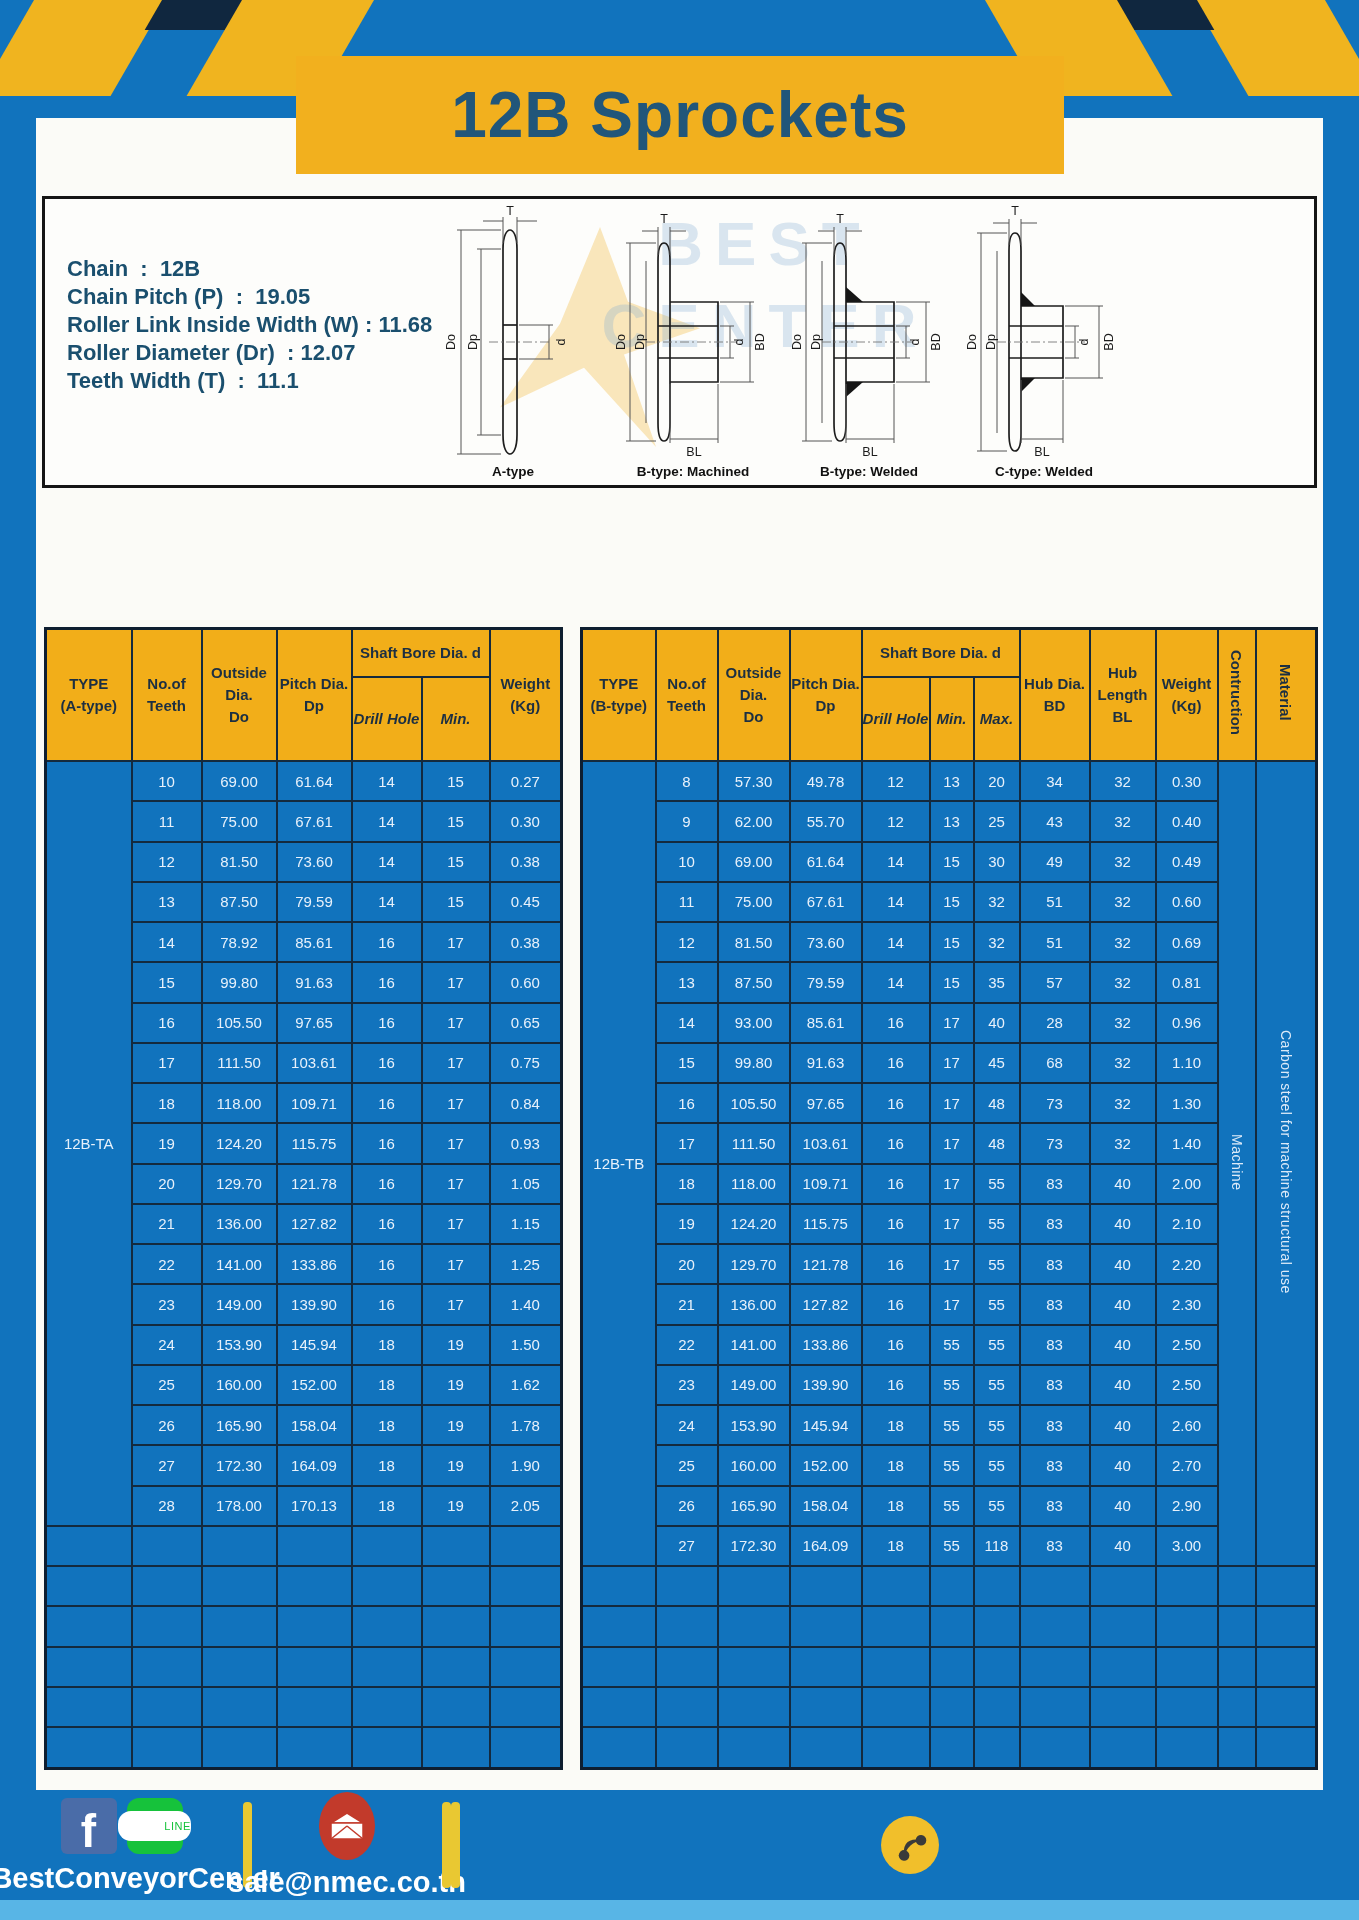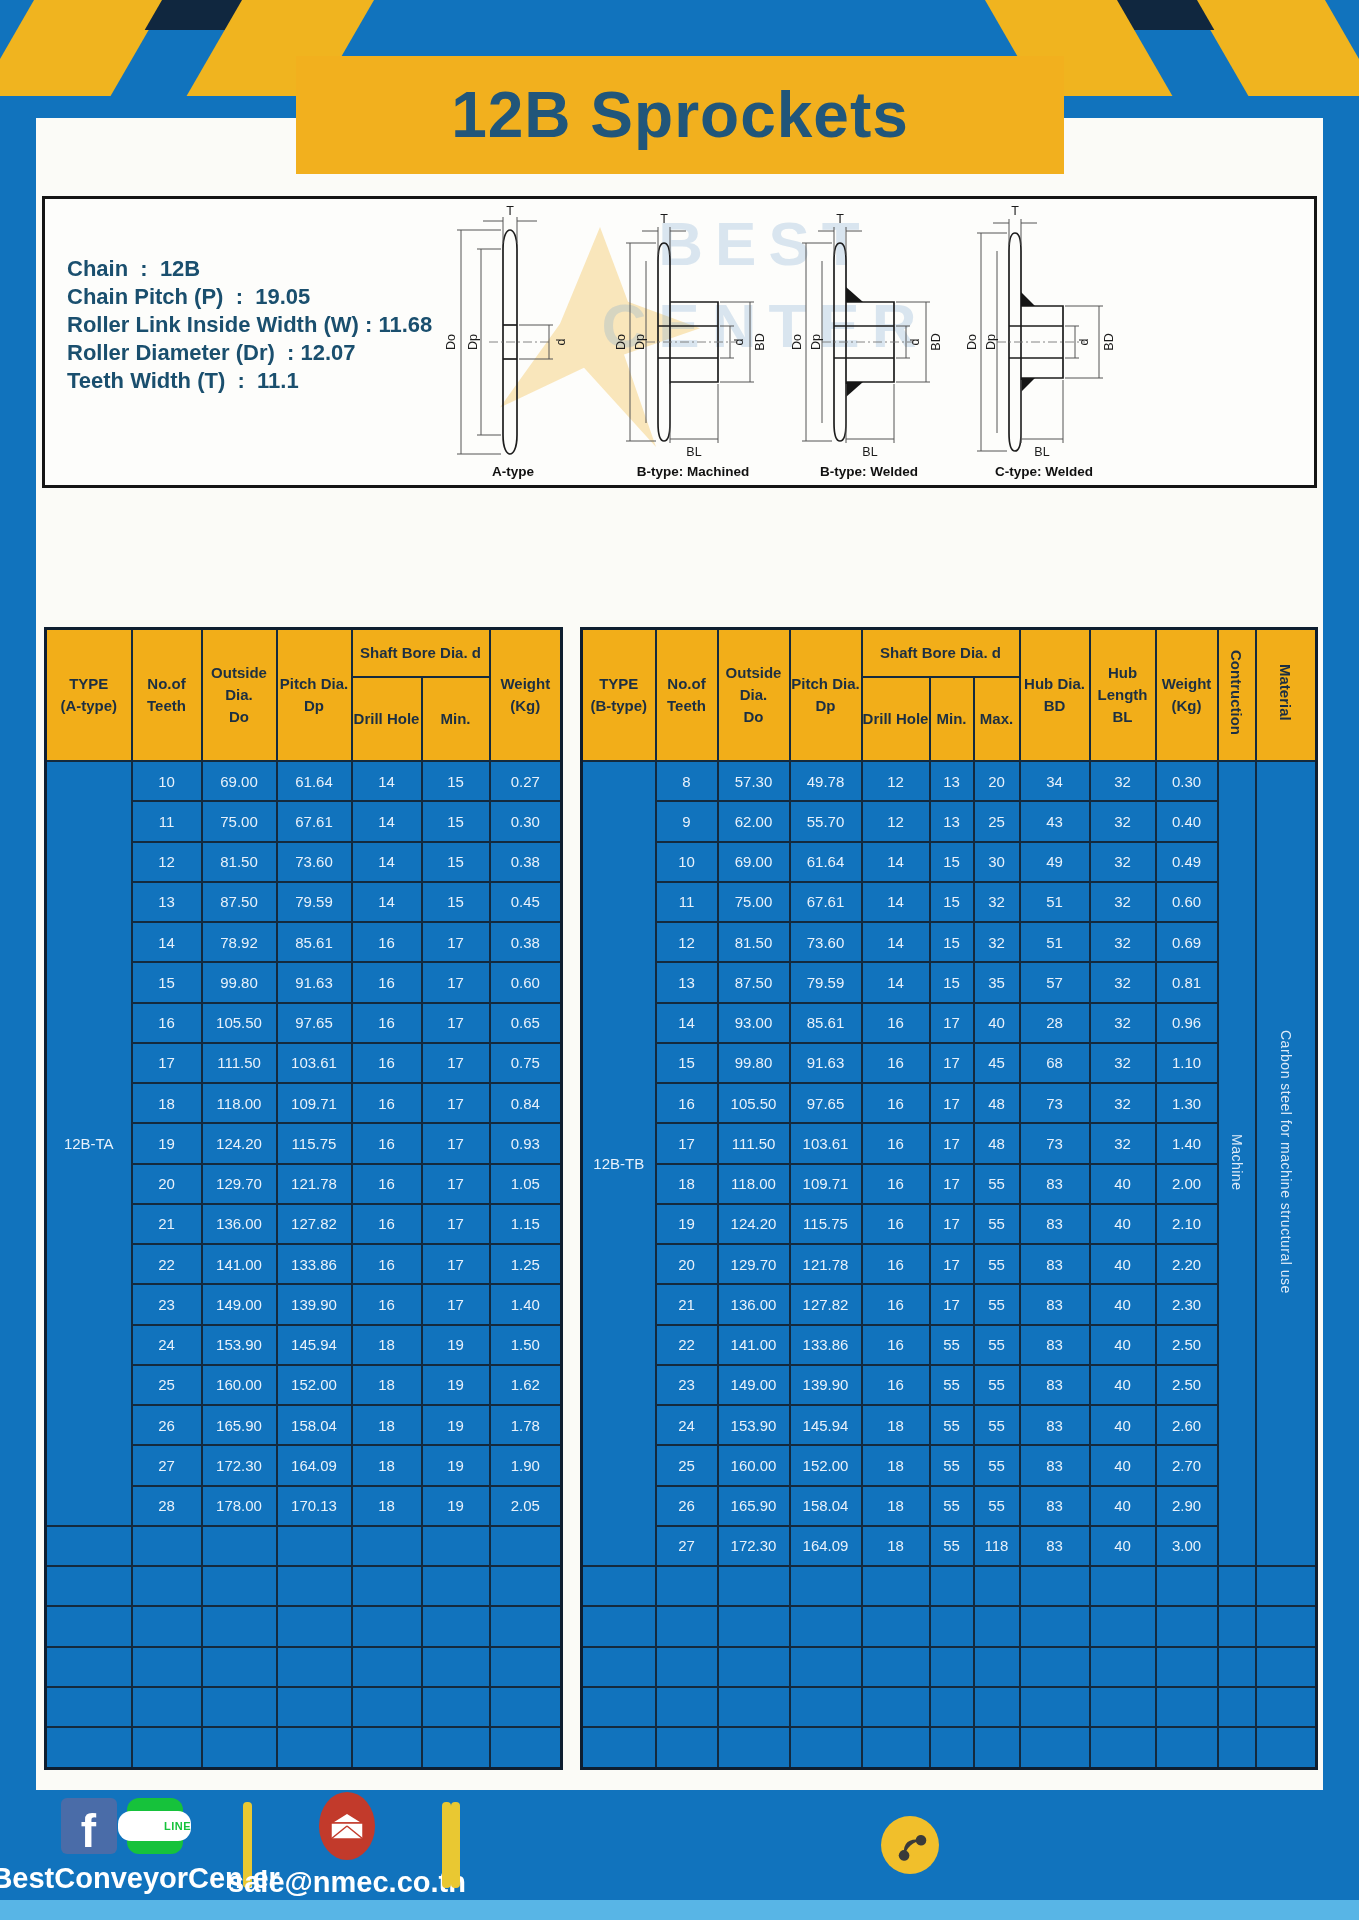--- a/index.html
+++ b/index.html
@@ -46,38 +46,38 @@
 
   
   table.spec-table{border-collapse:collapse;table-layout:fixed;position:absolute;top:627px;
                    height:1143px;background:#1173bd;border:3px solid #0e1e30;}
   table.spec-table th,table.spec-table td{border:2px solid #142a3e;padding:0;text-align:center;vertical-align:middle;}
   table.spec-table th{background:#f2ae19;color:#1c2f42;font-size:15px;font-weight:bold;line-height:1.45;}
   table.spec-table td{background:#1173bd;color:#e7f1fb;font-size:15px;}
   .tbl-a{left:44px;width:516px;}
   .tbl-b{left:580px;width:737px;}
   tr.hrow1 th{height:46px;}
-  tr.hrow2 th{height:82px;}
+  tr.hrow2 th{height:82px;font-style:italic;}
   .type-cell{font-size:15px;color:#e7f1fb;}
   .vhead span,.vtxt{writing-mode:vertical-rl;display:inline-block;line-height:1.15;}
   td .vtxt{font-size:14px;color:#dcEAf8;letter-spacing:0.5px;}
 
   
   .footer{position:absolute;left:0;top:1790px;width:1359px;height:110px;background:#1173bd;
           display:flex;align-items:center;}
   .f-sec{display:flex;flex-direction:column;align-items:center;justify-content:center;gap:6px;}
   .f-sec.s1{width:243px;} .f-sec.s2{width:190px;} .f-sec.s3{width:468px;} .f-sec.s4{flex:1;}
   .f-div{width:9px;height:86px;background:#e9c832;border-radius:4px;}
   .f-label{color:#ffffff;font-size:29px;font-weight:bold;white-space:nowrap;}
   .f-icons{display:flex;gap:10px;align-items:center;height:60px;}
   .icon-fb{width:56px;height:56px;background:#4a6ca8;border-radius:6px;display:flex;align-items:flex-end;
            justify-content:center;color:#fff;font-weight:bold;font-size:46px;line-height:0.95;overflow:hidden;}
   .icon-line{width:56px;height:56px;background:#16c23b;border-radius:12px;display:flex;align-items:center;justify-content:center;position:relative;}
   .line-bubble{width:42px;height:30px;background:#fff;border-radius:13px;display:flex;align-items:center;justify-content:center;
-               color:#16c23b;font-size:11px;font-weight:bold;letter-spacing:0.5px;padding-left:46px;}
+               color:#16c23b;font-size:11px;font-weight:normal;letter-spacing:0.5px;padding-left:46px;}
   .line-bubble::after{content:"";position:absolute;left:12px;bottom:8px;width:0;height:0;
                border:6px solid transparent;border-top-color:#fff;transform:rotate(25deg);}
   .icon-mail{width:56px;height:68px;background:#c23a2b;border-radius:50%;display:flex;align-items:center;justify-content:center;}
   .icon-phone{width:58px;height:58px;background:#f1bf2b;border-radius:50%;display:flex;align-items:center;justify-content:center;}
   .bottom-strip{position:absolute;left:0;top:1900px;width:1359px;height:20px;background:#58b5e6;}
 </style>
 </head>
 <body>
 
 <div class="page">

